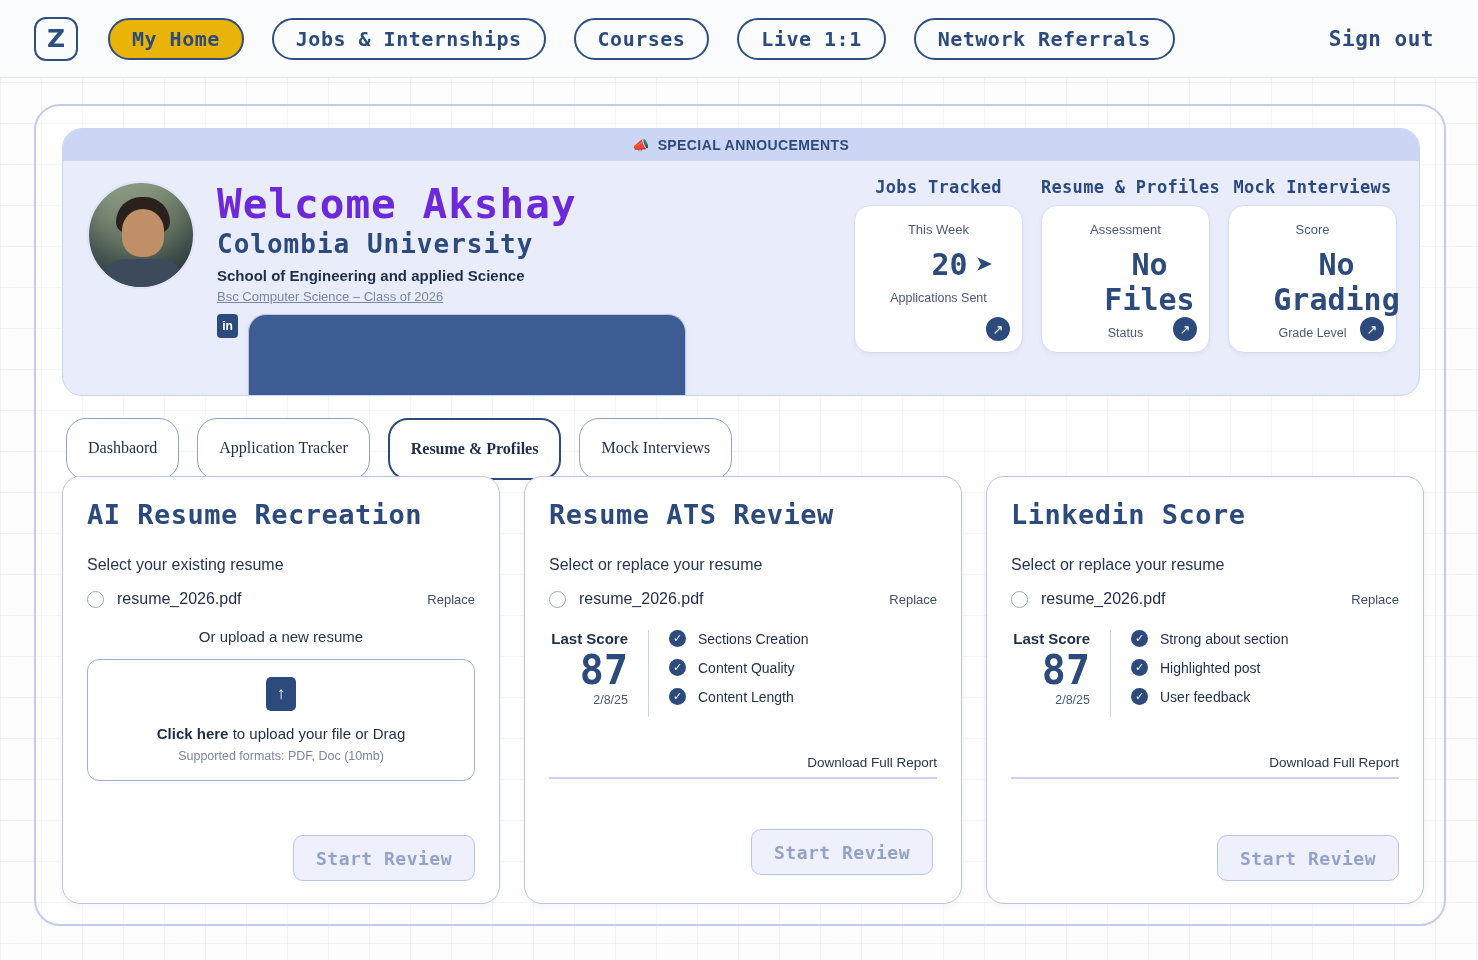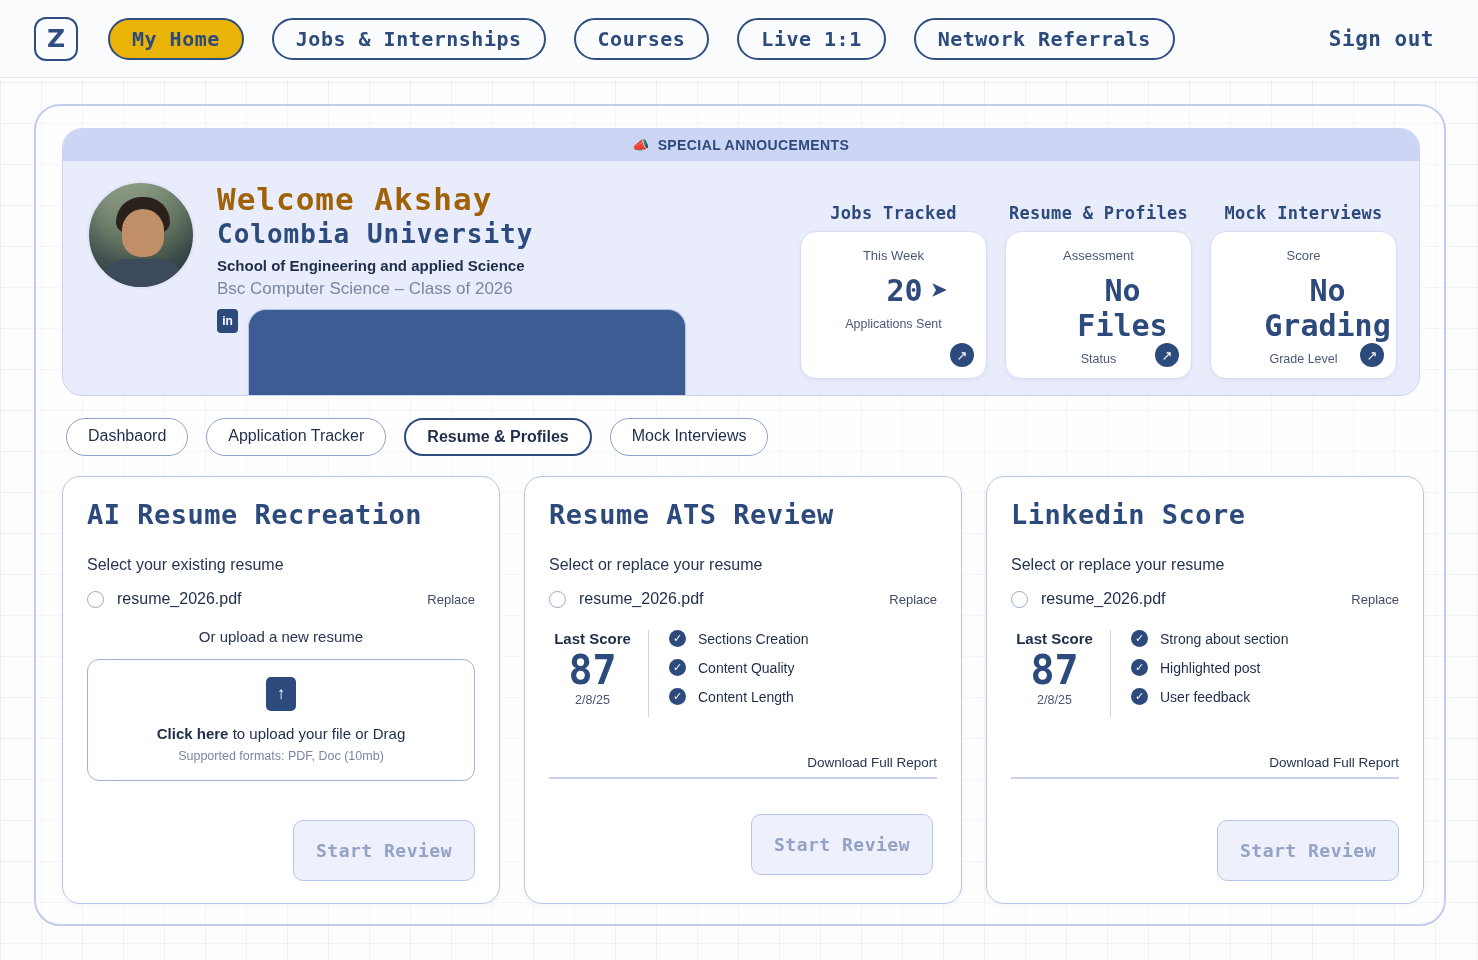--- a/index.html
+++ b/index.html
@@ -125,45 +125,45 @@
     position: absolute; left: 33px; top: 26px; width: 42px; height: 48px;
     background: #c08f68; border-radius: 21px 21px 19px 19px;
   }
   .avatar .body {
     position: absolute; left: 14px; top: 76px; width: 80px; height: 40px;
     background: #3c4a5c; border-radius: 22px 22px 0 0;
   }
   .wtext { margin-left: 22px; padding-top: 2px; }
   .wtitle {
     font-family: "DejaVu Sans Mono", monospace;
-    font-size: 31px; font-weight: bold; color: #a16207;
+    font-size: 41px; font-weight: bold; color: #6d28d9;
     letter-spacing: 1px; line-height: 1.05;
   }
   .wuni {
     font-family: "DejaVu Sans Mono", monospace;
     font-size: 26px; font-weight: bold; color: #2c4a7c;
     letter-spacing: 1px; margin-top: 3px;
   }
   .wschool { font-size: 15px; font-weight: bold; color: #1e2d4a; margin-top: 8px; }
-  .wdegree { font-size: 17px; color: #7b86a3; margin-top: 5px; }
+  .wdegree { font-size: 13px; color: #7b86a3; margin-top: 5px; text-decoration: underline; }
   .socials { display: flex; gap: 10px; margin-top: 10px; }
   .sicon {
     width: 21px; height: 24px; border-radius: 4px;
     background: #2c4a7c; color: #fff;
     font-size: 12px; font-weight: bold;
     display: flex; align-items: center; justify-content: center;
   }
   .sicon.card { background: #3c5c93; font-size: 11px; }
 
   
   .stats {
     position: absolute; right: 22px; top: 48px;
     display: flex; gap: 18px;
   }
-  .statcol { width: 187px; margin-top: 26px; }
+  .statcol { width: 169px; }
   .stat-title {
     text-align: center;
     font-family: "DejaVu Sans Mono", monospace;
     font-size: 17px; font-weight: bold; color: #2c4a7c;
     letter-spacing: 0.3px;
     margin-bottom: 8px;
     white-space: nowrap;
   }
   .stat-card {
     height: 148px;
@@ -193,25 +193,26 @@
 
   
   .tabs {
     position: absolute;
     top: 312px; left: 30px;
     display: flex; gap: 18px;
   }
   .tab {
     border: 1.5px solid #8fa2cb;
     border-radius: 20px;
-    padding: 8px 21px;
+    padding: 20px 21px;
     font-size: 16px;
     color: #1e2d4a;
     background: #fff;
     white-space: nowrap;
+    font-family: Liberation Serif, serif;
   }
   .tab.active {
     border: 2px solid #2c4a7c;
     font-weight: bold;
     background: #fff;
   }
 
   
   .cards {
     position: absolute;
@@ -263,22 +264,22 @@
   }
   .dz-main { font-size: 15px; color: #1e2d4a; }
   .dz-main b { font-weight: bold; }
   .dz-sub { font-size: 12.5px; color: #7b86a3; margin-top: 7px; }
 
   
   .score-wrap { display: flex; margin-top: 22px; }
   .score-box {
     width: 100px;
     border-right: 1.5px solid #c9d3ee;
-    padding-right: 12px;
-    text-align: center;
+    padding-right: 20px;
+    text-align: right;
   }
   .score-label { font-size: 15px; font-weight: bold; color: #1e2d4a; }
   .score-val {
     font-family: "DejaVu Sans Mono", monospace;
     font-size: 40px; font-weight: bold; color: #2c4a7c;
     line-height: 1.15;
   }
   .score-date { font-size: 12.5px; color: #4a587a; }
   .checks { margin-left: 20px; flex: 1; }
   .check-row { display: flex; align-items: center; margin-bottom: 12px; }
@@ -294,21 +295,21 @@
     position: absolute; right: 24px; top: 278px;
     font-size: 13.5px; color: #263552;
   }
   .divider {
     position: absolute; left: 24px; right: 24px; top: 300px;
     height: 1.5px; background: #c9d3ee;
   }
   .start-btn {
     position: absolute;
     right: 24px; bottom: 22px;
-    width: 182px; height: 61px;
+    width: 182px; height: 46px;
     border: 1.5px solid #b9c5e8;
     border-radius: 10px;
     background: #eef1fb;
     color: #93a2c6;
     font-family: "DejaVu Sans Mono", monospace;
     font-size: 18px; font-weight: bold;
     display: flex; align-items: center; justify-content: center;
     letter-spacing: 0.5px;
   }
   .start-btn.mid { bottom: 28px; right: 28px; }

